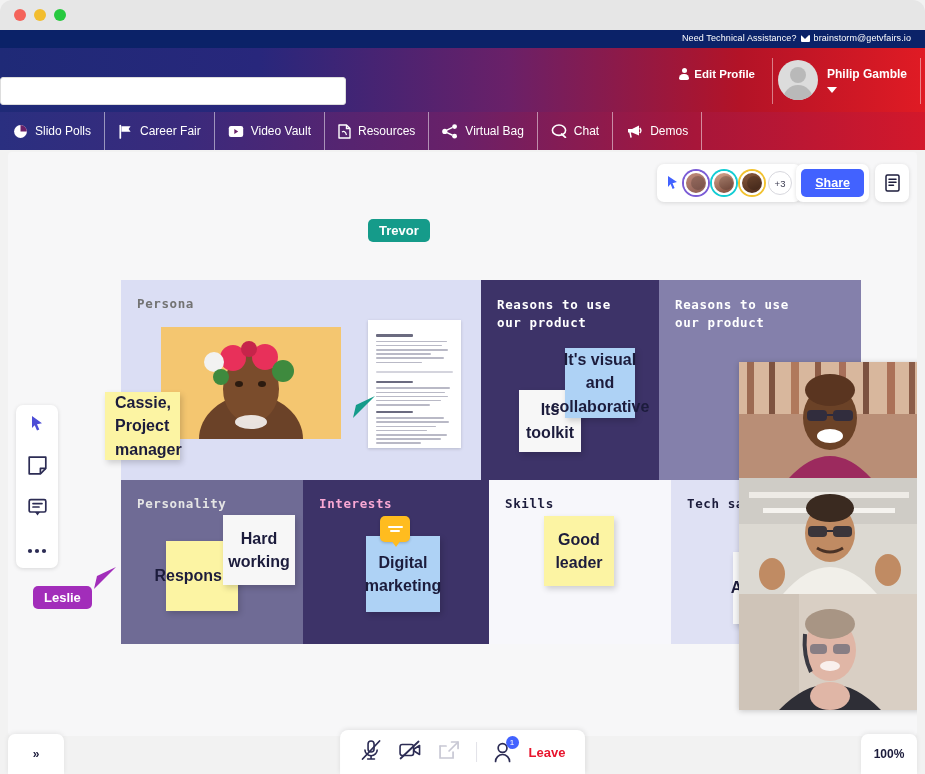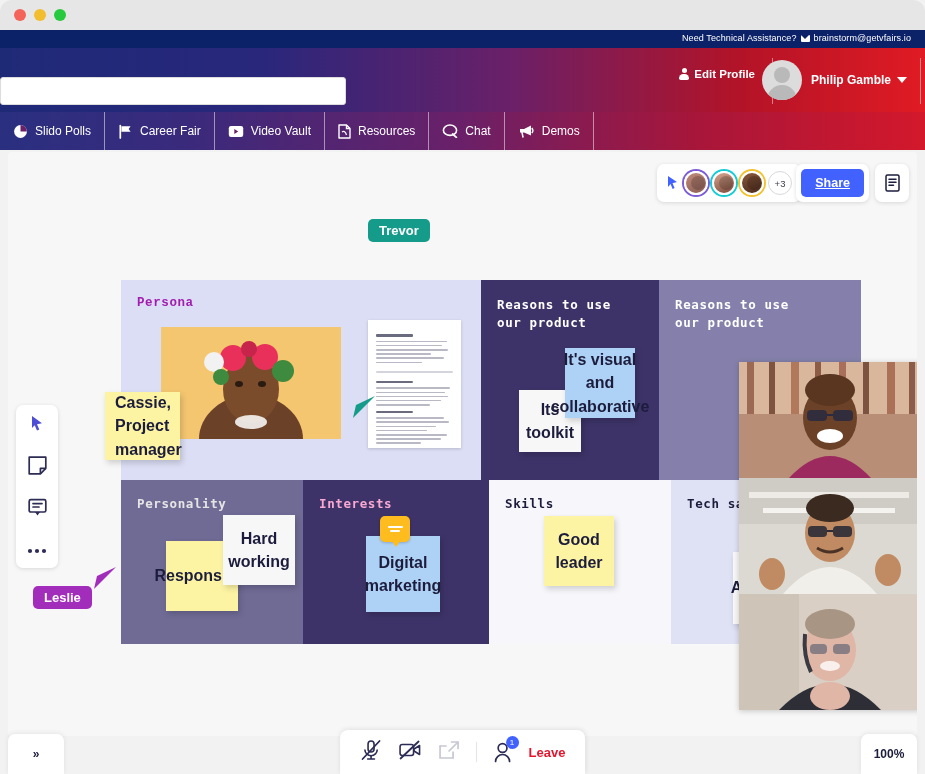--- a/index.html
+++ b/index.html
@@ -37,21 +37,21 @@
     display:flex; align-items:center; gap:5px; font-weight:bold;}
   .person-ico{ width:10px; height:12px; position:relative; display:inline-block;}
   .person-ico:before{content:"";position:absolute;left:2.5px;top:0;width:5px;height:5px;border-radius:50%;background:#fff;}
   .person-ico:after{content:"";position:absolute;left:0;top:6px;width:10px;height:6px;border-radius:5px 5px 2px 2px;background:#fff;}
   .vdiv { position:absolute; top:58px; width:1px; height:46px; background:rgba(255,255,255,.45); }
 
   .user-chip { position:absolute; right:18px; top:60px; display:flex; align-items:center; gap:9px;}
   .avatar-lg{ width:40px;height:40px;border-radius:50%;background:#dcdcdc;position:relative;overflow:hidden;}
   .avatar-lg:before{content:"";position:absolute;left:12px;top:7px;width:16px;height:16px;border-radius:50%;background:#b9b9b9;}
   .avatar-lg:after{content:"";position:absolute;left:5px;top:25px;width:30px;height:20px;border-radius:15px 15px 0 0;background:#b9b9b9;}
-  .user-name{ color:#fff; font-size:12px; font-weight:bold; display:flex; align-items:center; gap:6px;}
+  .user-name{ color:#fff; font-size:12px; font-weight:bold; display:flex; gap:6px;flex-direction:column;}
   .caret{ width:0;height:0;border-left:5px solid transparent;border-right:5px solid transparent;border-top:6px solid #fff;}
 
   
   .navbar { position:absolute; left:0; top:112px; width:925px; height:38px;
     background:linear-gradient(90deg,#2a2f80 0%, #3a2a7c 20%, #6a2068 50%, #a7163a 75%, #d3182b 100%); }
   .nav-items{ display:flex; height:38px; align-items:stretch; }
   .nav-item{ display:flex; align-items:center; gap:7px; padding:0 13px; color:#fff;
     font-size:12px; border-right:1px solid rgba(255,255,255,.5); white-space:nowrap; }
   .nav-item svg{ display:block; }
 
@@ -91,21 +91,21 @@
   .tools{ position:absolute; left:8px; top:253px; width:42px; background:#fff;
     border-radius:7px; box-shadow:0 1px 4px rgba(0,0,0,.13); padding:10px 0;
     display:flex; flex-direction:column; align-items:center; gap:19px; }
 
   
   .canvas{ position:absolute; left:113px; top:128px; width:740px; height:394px; }
   .cell{ position:absolute; }
   .cell-title{ position:absolute; left:16px; top:16px; font-size:12.5px; font-weight:bold;
     font-family:"DejaVu Sans Mono", monospace; letter-spacing:0.6px; }
   .c-persona{ left:0; top:0; width:360px; height:200px; background:#dbdef4; }
-  .c-persona .cell-title{ color:#a21caf;font-family:Liberation Mono, monospace; }
+  .c-persona .cell-title{ color:#737373; }
   .c-reasons1{ left:360px; top:0; width:178px; height:200px; background:#3d3368; }
   .c-reasons1 .cell-title{ color:#ffffff; line-height:1.45;}
   .c-reasons2{ left:538px; top:0; width:202px; height:200px; background:#8480ab; }
   .c-reasons2 .cell-title{ color:#ffffff; line-height:1.45;}
   .c-personality{ left:0; top:200px; width:182px; height:164px; background:#6f6b95; }
   .c-personality .cell-title{ color:#e5e5e5;}
   .c-interests{ left:182px; top:200px; width:186px; height:164px; background:#3d3368; }
   .c-interests .cell-title{ color:#f9a8d4;}
   .c-skills{ left:368px; top:200px; width:182px; height:164px; background:#f7f7fb; }
   .c-skills .cell-title{ color:#1c1c3c;}
@@ -235,20 +235,31 @@
         </div>
         <div class="nav-item">
           <span>
             <svg width="13" height="15" viewBox="0 0 13 15">
               <path d="M1 1 H8.5 L12 4.5 V14 H1 Z" fill="none" stroke="#fff" stroke-width="1.4" stroke-linejoin="round"></path>
               <path d="M8.5 1 V4.5 H12" fill="none" stroke="#fff" stroke-width="1.4"></path>
               <path d="M4 8 Q7 6 8.5 11" stroke="#fff" stroke-width="1.2" fill="none"></path>
             </svg>
           </span>
           <span>Resources</span>
+        </div>
+        <div class="nav-item">
+          <span>
+            <svg width="16" height="15" viewBox="0 0 16 15">
+              <circle cx="12.6" cy="2.6" r="2.4" fill="#fff"></circle>
+              <circle cx="12.6" cy="12.2" r="2.4" fill="#fff"></circle>
+              <circle cx="2.8" cy="7.4" r="2.6" fill="#fff"></circle>
+              <path d="M4.9 6.2 L10.6 3.4 M4.9 8.6 L10.6 11.3" stroke="#fff" stroke-width="1.5"></path>
+            </svg>
+          </span>
+          <span>Virtual Bag</span>
         </div>
         <div class="nav-item">
           <span>
             <svg width="16" height="14" viewBox="0 0 16 14">
               <ellipse cx="8" cy="6.2" rx="6.6" ry="5.2" fill="none" stroke="#fff" stroke-width="1.6"></ellipse>
               <path d="M10.6 10 L14.4 13.4" stroke="#fff" stroke-width="1.7" stroke-linecap="round"></path>
             </svg>
           </span>
           <span>Chat</span>
         </div>

